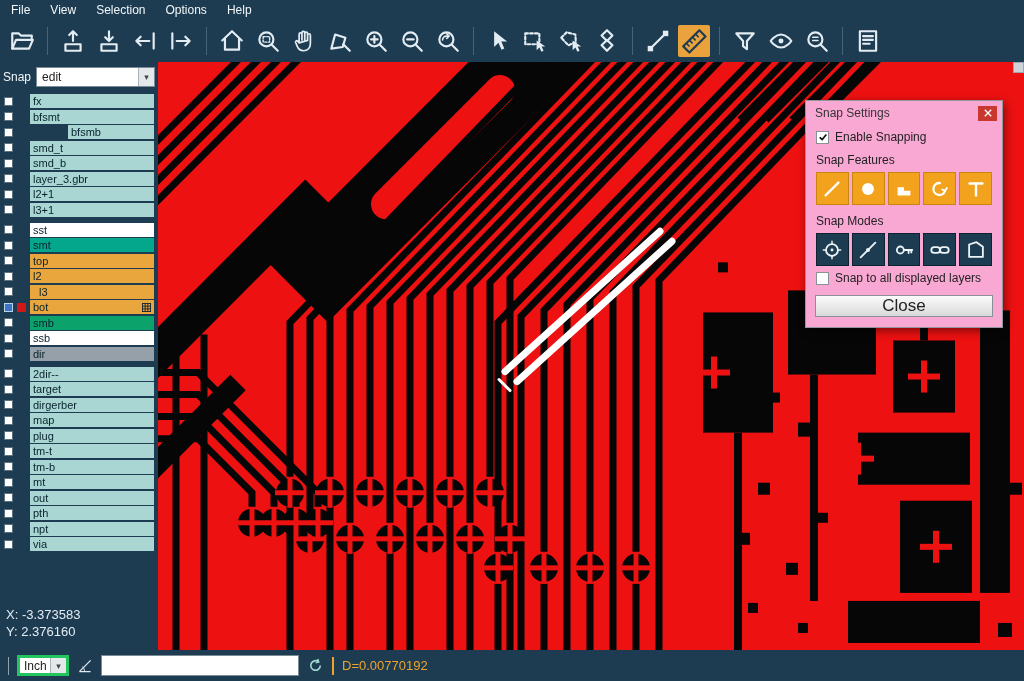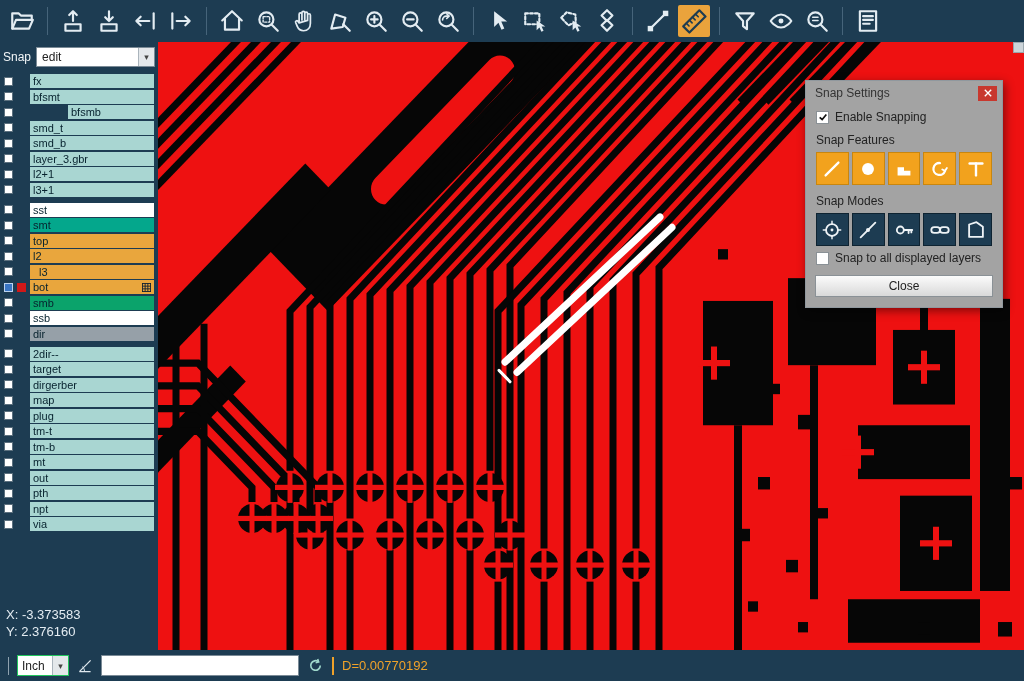--- a/index.html
+++ b/index.html
@@ -35,46 +35,53 @@
   .grid-ic{margin-left:auto;margin-right:3px;display:flex;}
   .sidebar-spacer{flex:1;}
   .coords{padding:0 6px 10px;color:#e4ecf2;font-size:13px;line-height:17px;}
 
   
   .canvas{flex:1;position:relative;overflow:hidden;background:#ee1111;}
   .canvas svg.pcb{display:block;width:100%;height:100%;}
   .scroll-corner{position:absolute;top:0;right:0;width:11px;height:11px;background:#ccd4d9;border:1px solid #9aa6ad;}
 
   
-  .dialog{position:absolute;left:647px;top:38px;width:198px;background:#a3a3a3;border:1px solid #90989e;box-shadow:2px 3px 9px rgba(0,0,0,.45);font-size:12px;color:#222;}
+  .dialog{position:absolute;left:647px;top:38px;width:198px;background:#f9a8d4;border:1px solid #90989e;box-shadow:2px 3px 9px rgba(0,0,0,.45);font-size:12px;color:#222;}
   .dlg-title{height:24px;display:flex;align-items:center;padding:0 5px 0 9px;color:#333;}
   .dlg-close{margin-left:auto;width:19px;height:15px;background:#c8382e;display:flex;align-items:center;justify-content:center;}
   .chk-row{display:flex;align-items:center;gap:6px;margin:5px 10px 2px;}
   .chk{width:13px;height:13px;background:#fff;border:1px solid #8a9196;display:flex;align-items:center;justify-content:center;flex:none;}
   .dlg-sec{margin:9px 10px 0;}
   .btn-row{display:flex;gap:3px;margin:5px 10px 0;}
   .snap-btn{width:33px;height:33px;display:flex;align-items:center;justify-content:center;}
   .snap-btn.feature{background:#f2a21d;border:1px solid #c9860e;color:#fff;}
   .snap-btn.mode{background:#1d3c52;border:1px solid #0e2331;color:#eef3f6;}
-  .dlg-close-btn{display:block;width:178px;height:22px;margin:10px auto 10px;background:linear-gradient(#fbfbfb,#d9d9d9);border:1px solid #8a9196;font-size:12px;color:#222;font-family:inherit;}
+  .dlg-close-btn{display:block;width:178px;height:22px;margin:10px auto 10px;background:linear-gradient(#fbfbfb,#d9d9d9);border:1px solid #8a9196;font-size:17px;color:#222;font-family:inherit;}
 
   
   .statusbar{height:31px;display:flex;align-items:center;gap:8px;padding:0 8px;background:#1d3c52;}
   .sb-div{width:1px;height:18px;background:#8fa2af;flex:none;}
   .sb-div.orange{background:#f0a22a;width:2px;}
-  .unit-select{width:52px;height:21px;background:#fff;border:1px solid #22c55e;display:flex;align-items:center;font-size:12px;color:#222;padding-left:4px;flex:none;}
+  .unit-select{width:52px;height:21px;background:#fff;border:3px solid #22c55e;display:flex;align-items:center;font-size:12px;color:#222;padding-left:4px;flex:none;}
   .angle-ic,.refresh-ic{display:flex;align-items:center;}
   .sb-input{width:198px;height:21px;border:1px solid #7a8a96;background:#fff;font-size:12px;padding:0 4px;font-family:inherit;}
   .dist{color:#f0a22a;font-size:13px;}
 </style>
 </head>
 <body>
 
 <div class="app">
 
+  <div class="menubar">
+      <div class="menu-item">File</div>
+      <div class="menu-item">View</div>
+      <div class="menu-item">Selection</div>
+      <div class="menu-item">Options</div>
+      <div class="menu-item">Help</div>
+    </div>
 
   <div class="toolbar">
       <div class="tb-btn">
         <svg viewBox="0 0 24 24" width="26" height="26" fill="none" stroke="currentColor" stroke-width="2" stroke-linecap="round" stroke-linejoin="round">
           <path d="M3 19V5h6l2 2h10v3"></path>
           <path d="M3 19l3.5-8H22l-3.5 8z"></path>
         </svg>
       </div>
       <div class="tb-sep"></div>
       <div class="tb-btn">

